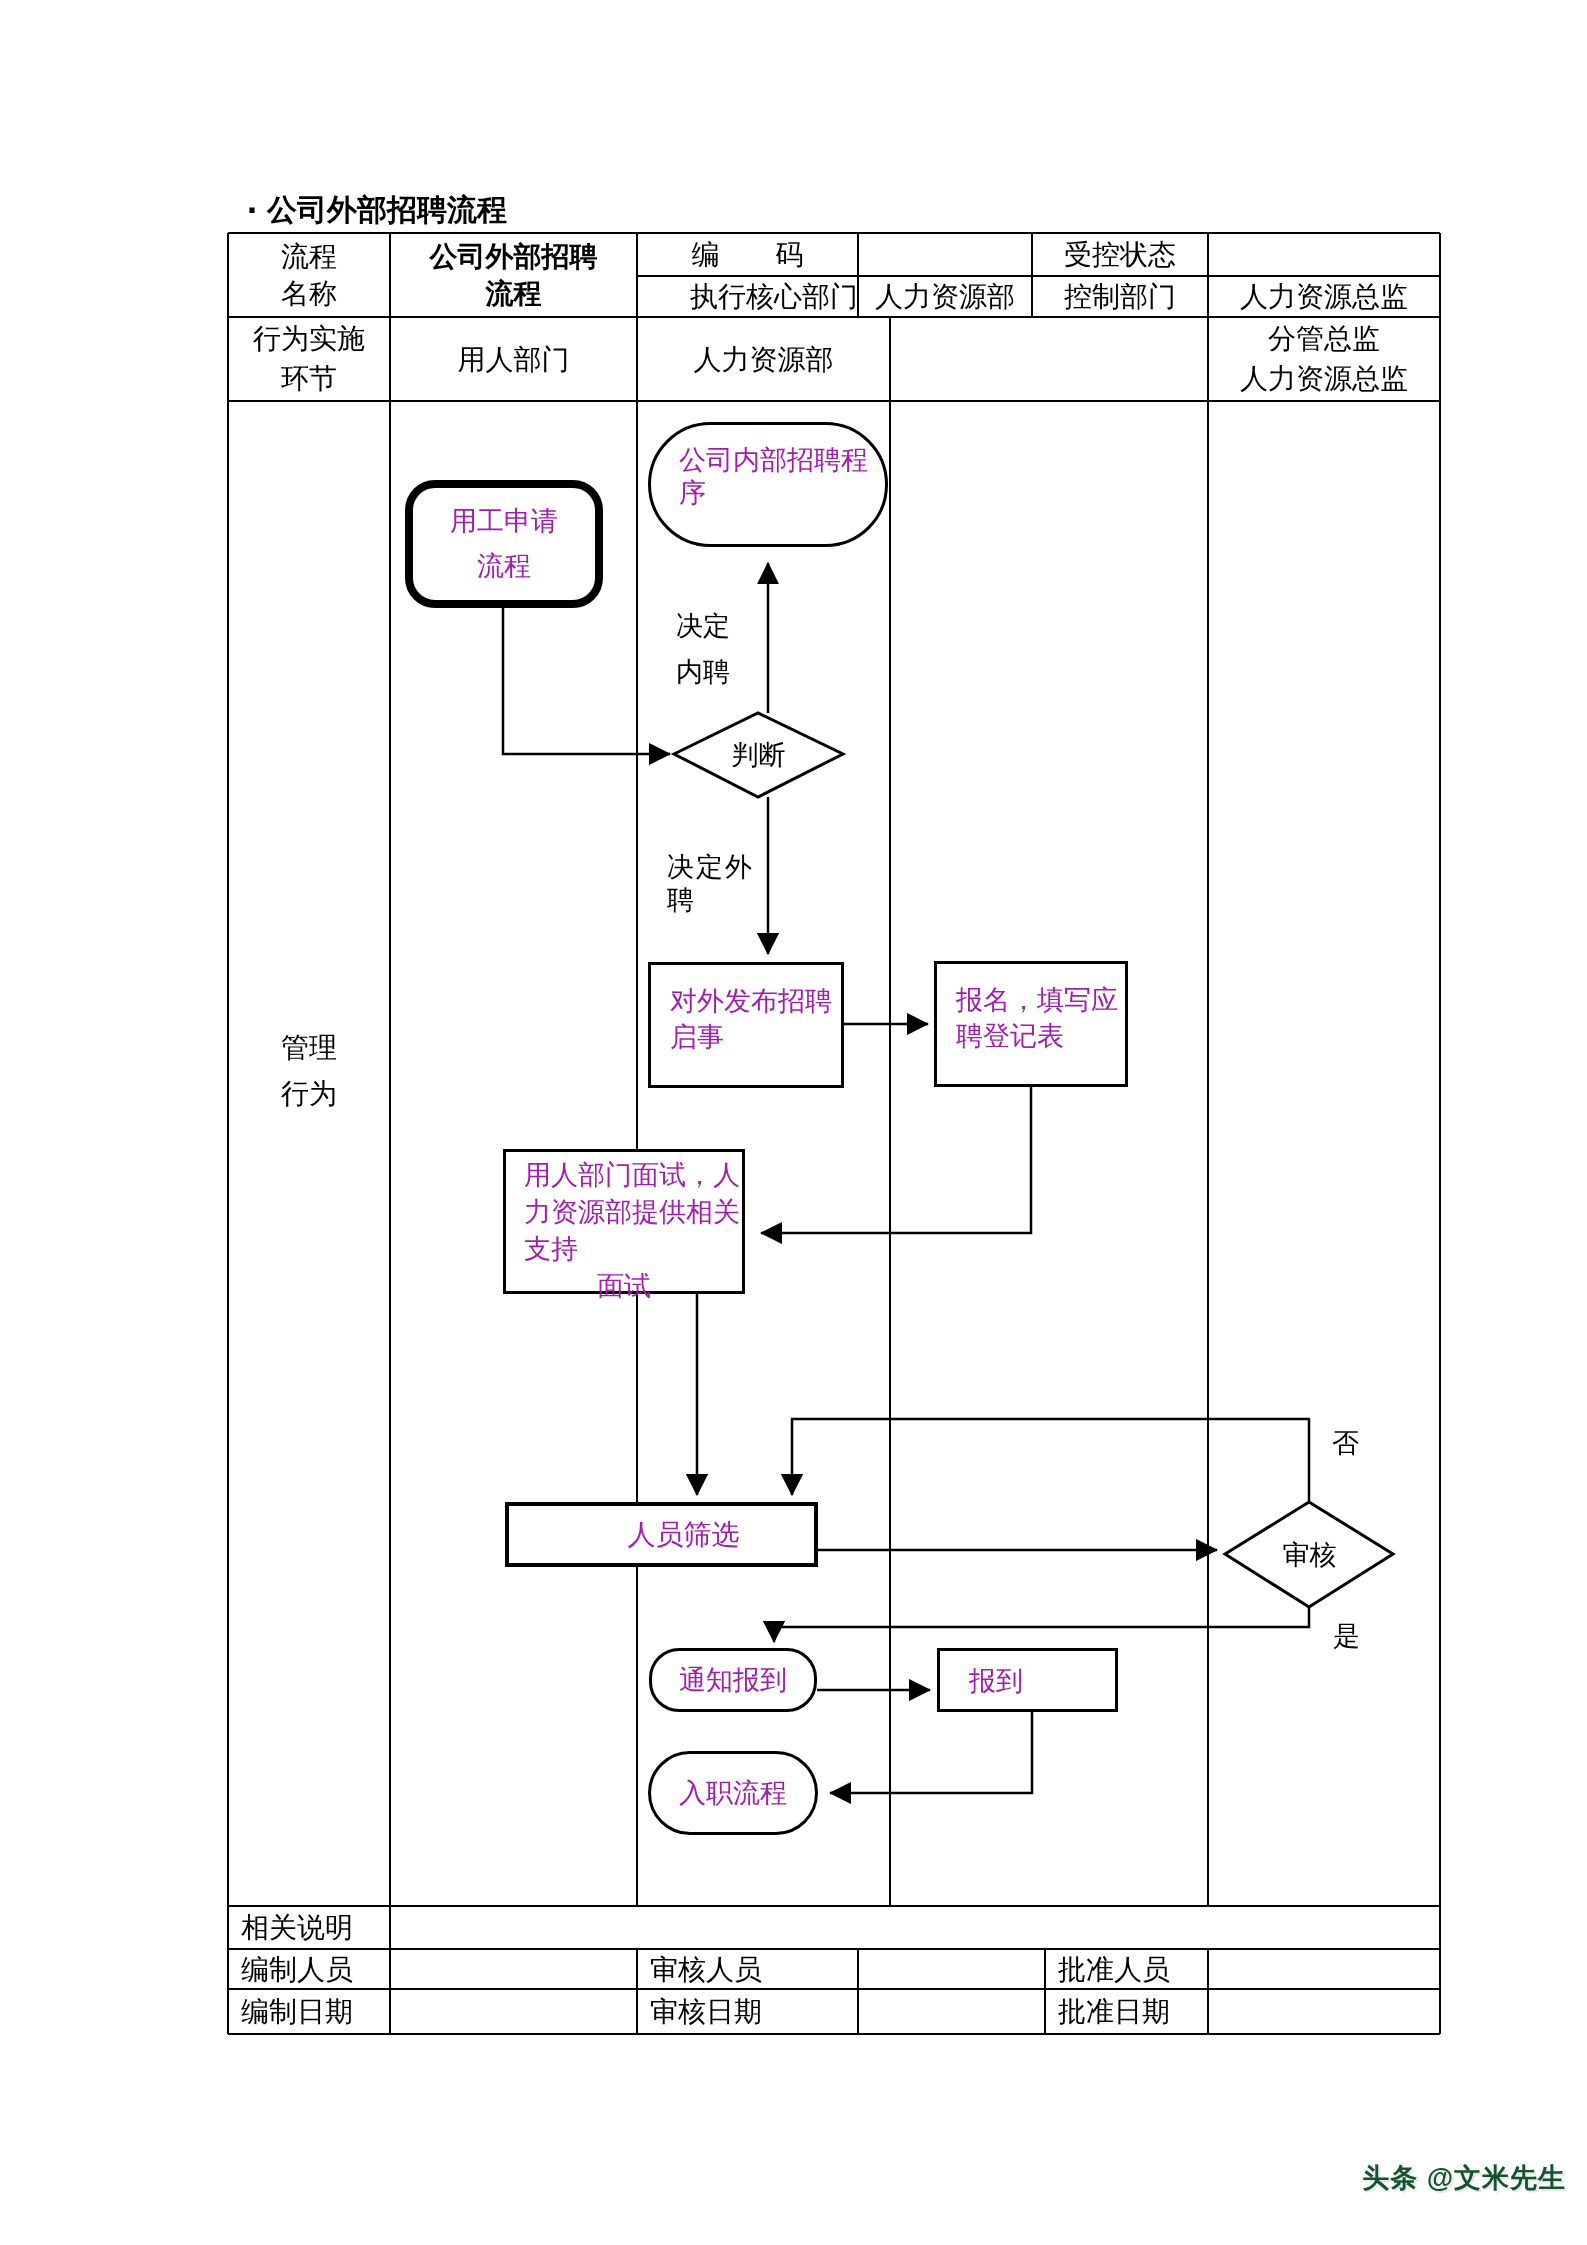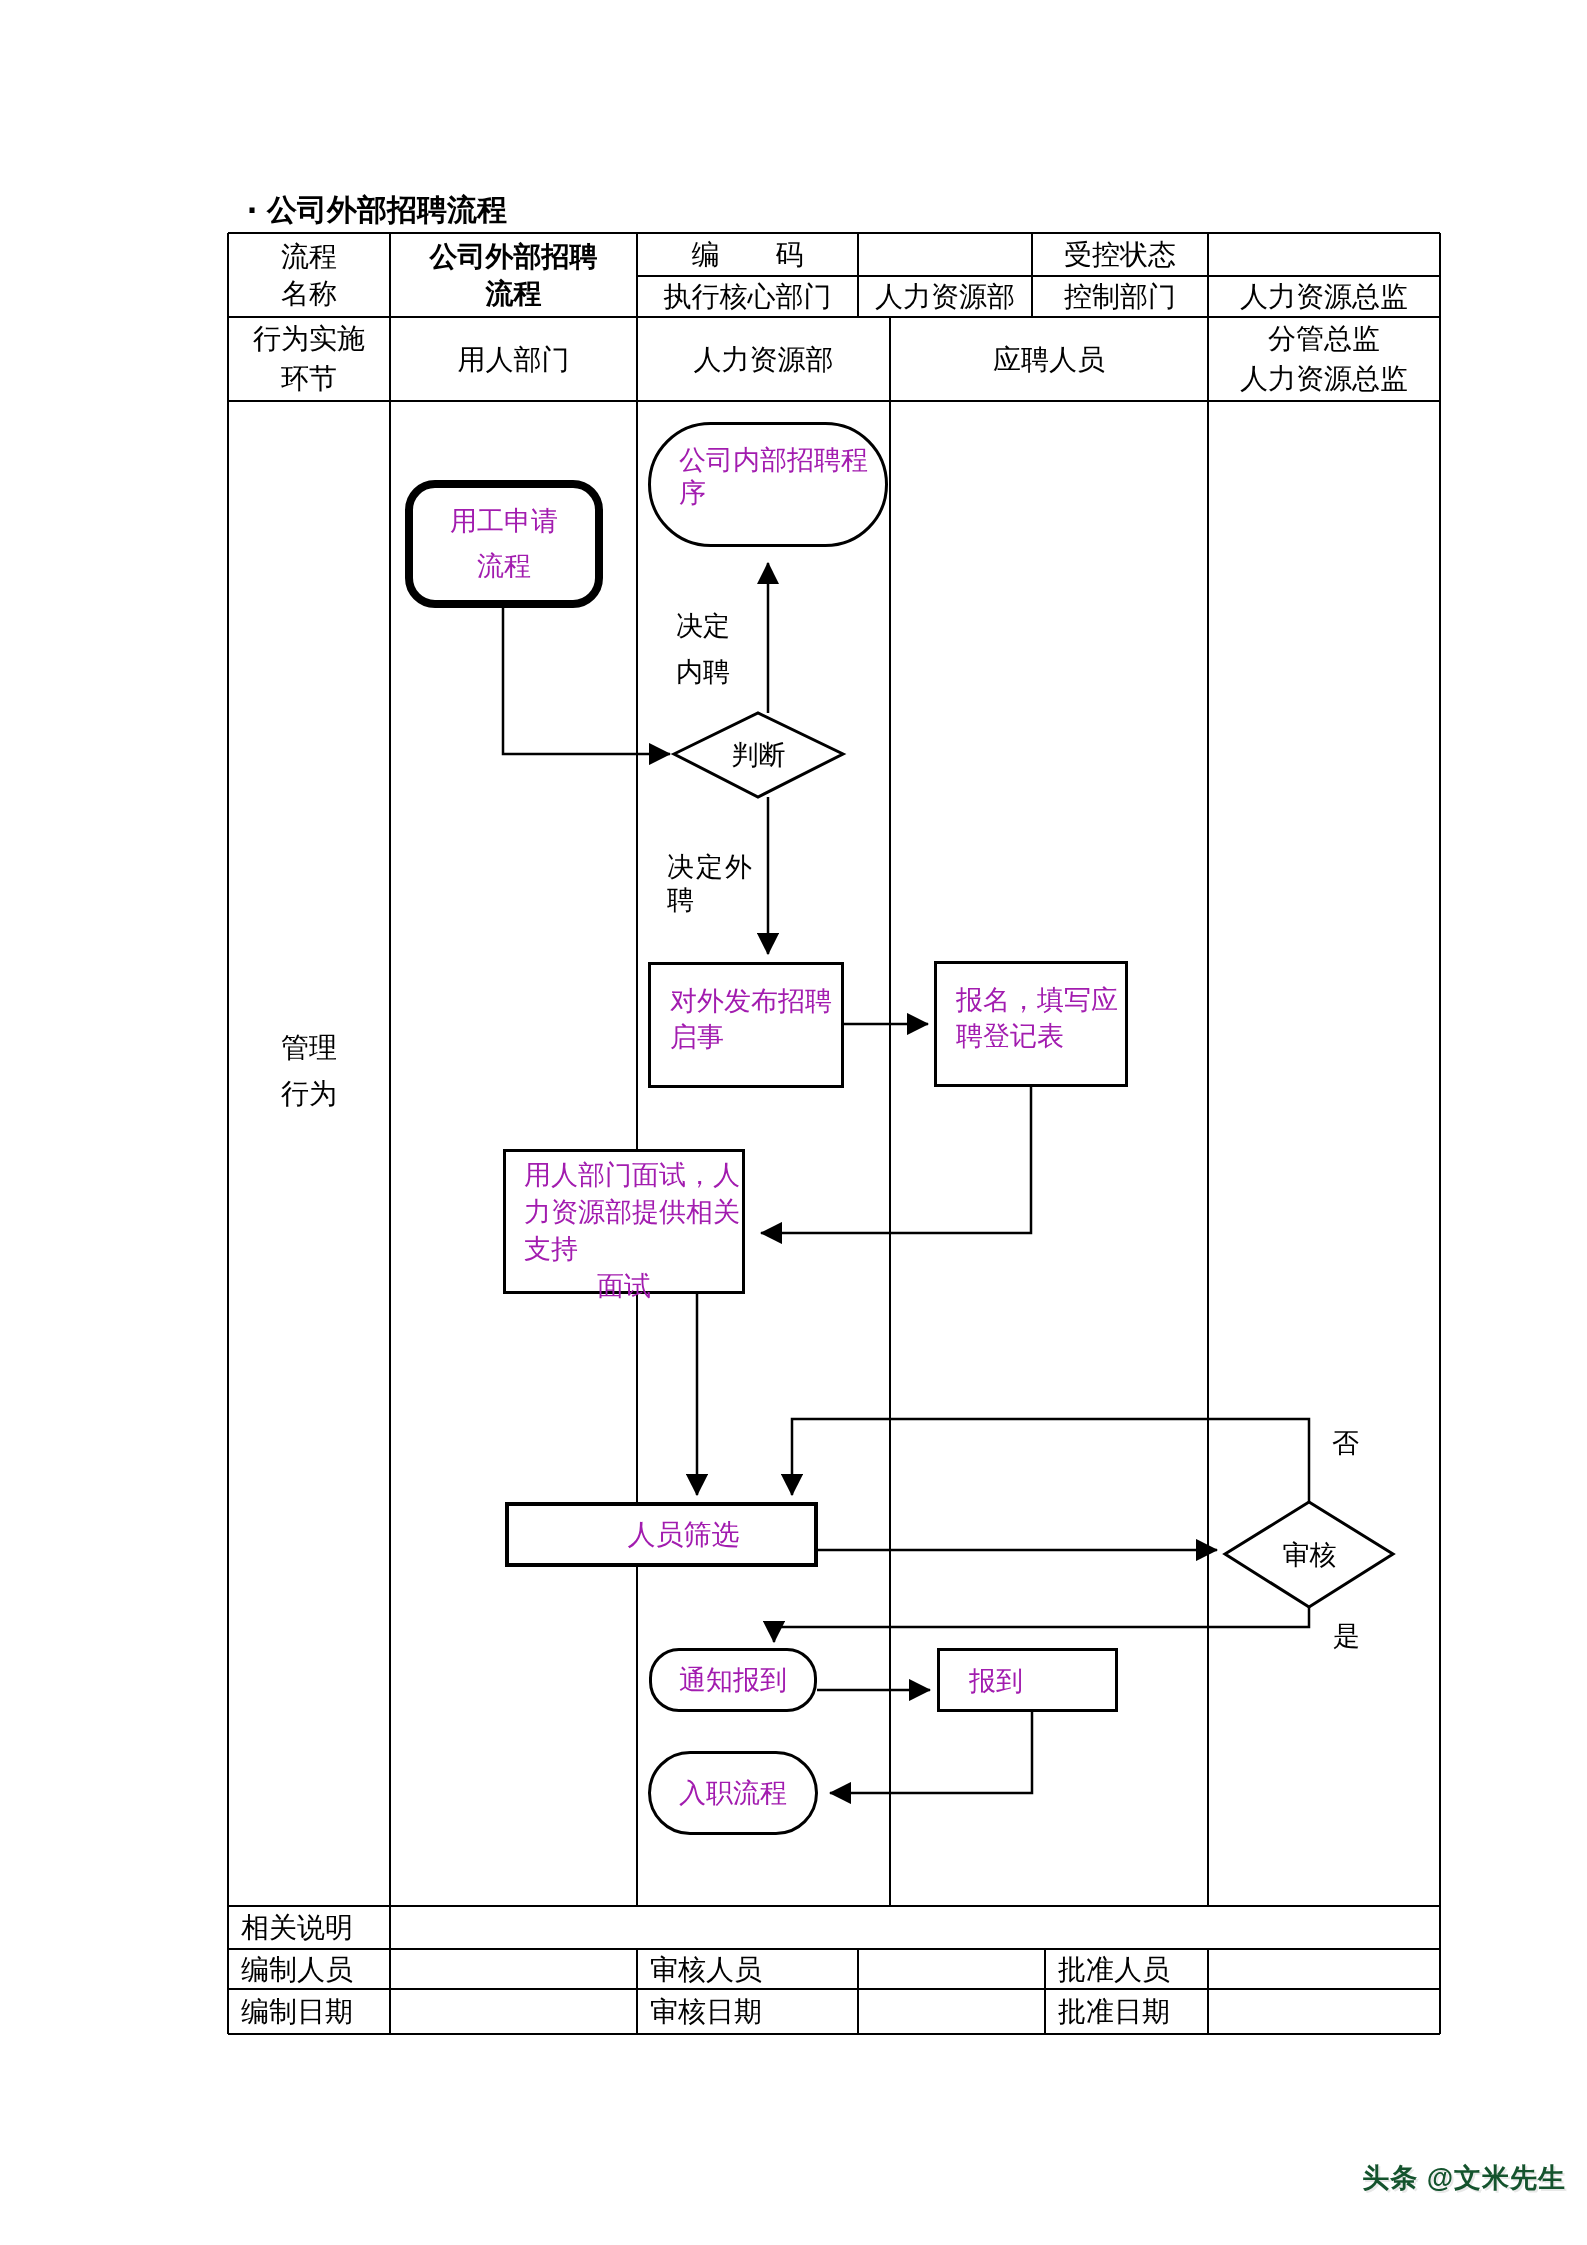--- a/index.html
+++ b/index.html
@@ -75,21 +75,21 @@
   <div class="cell boldcell" style="left:390px;top:233px;width:247px;height:84px;">
     <span>公司外部招聘</span>
     <span>流程</span>
   </div>
   <div class="cell" style="left:637px;top:233px;width:221px;height:43px;">
     <span>编　　码</span>
   </div>
   <div class="cell" style="left:1032px;top:233px;width:176px;height:43px;">
     <span>受控状态</span>
   </div>
-  <div class="cell" style="left:637px;top:276px;width:221px;height:41px;">
+  <div class="cell" style="left:637px;top:276px;width:221px;height:41px;align-items:flex-end;">
     <span>执行核心部门</span>
   </div>
   <div class="cell" style="left:858px;top:276px;width:174px;height:41px;">
     <span>人力资源部</span>
   </div>
   <div class="cell" style="left:1032px;top:276px;width:176px;height:41px;">
     <span>控制部门</span>
   </div>
   <div class="cell" style="left:1208px;top:276px;width:232px;height:41px;">
     <span>人力资源总监</span>
@@ -97,23 +97,20 @@
 
   <div class="cell" style="left:228px;top:317px;width:162px;height:84px;line-height:40px;">
     <span>行为实施</span>
     <span>环节</span>
   </div>
   <div class="cell" style="left:390px;top:317px;width:247px;height:84px;">
     <span>用人部门</span>
   </div>
   <div class="cell" style="left:637px;top:317px;width:253px;height:84px;">
     <span>人力资源部</span>
-  </div>
-  <div class="cell" style="left:890px;top:317px;width:318px;height:84px;">
-    <span>应聘人员</span>
   </div>
   <div class="cell" style="left:1208px;top:317px;width:232px;height:84px;line-height:40px;">
     <span>分管总监</span>
     <span>人力资源总监</span>
   </div>
 
   <div class="cell" style="left:228px;top:1025px;width:162px;height:92px;line-height:46px;">
     <span>管理</span>
     <span>行为</span>
   </div>

